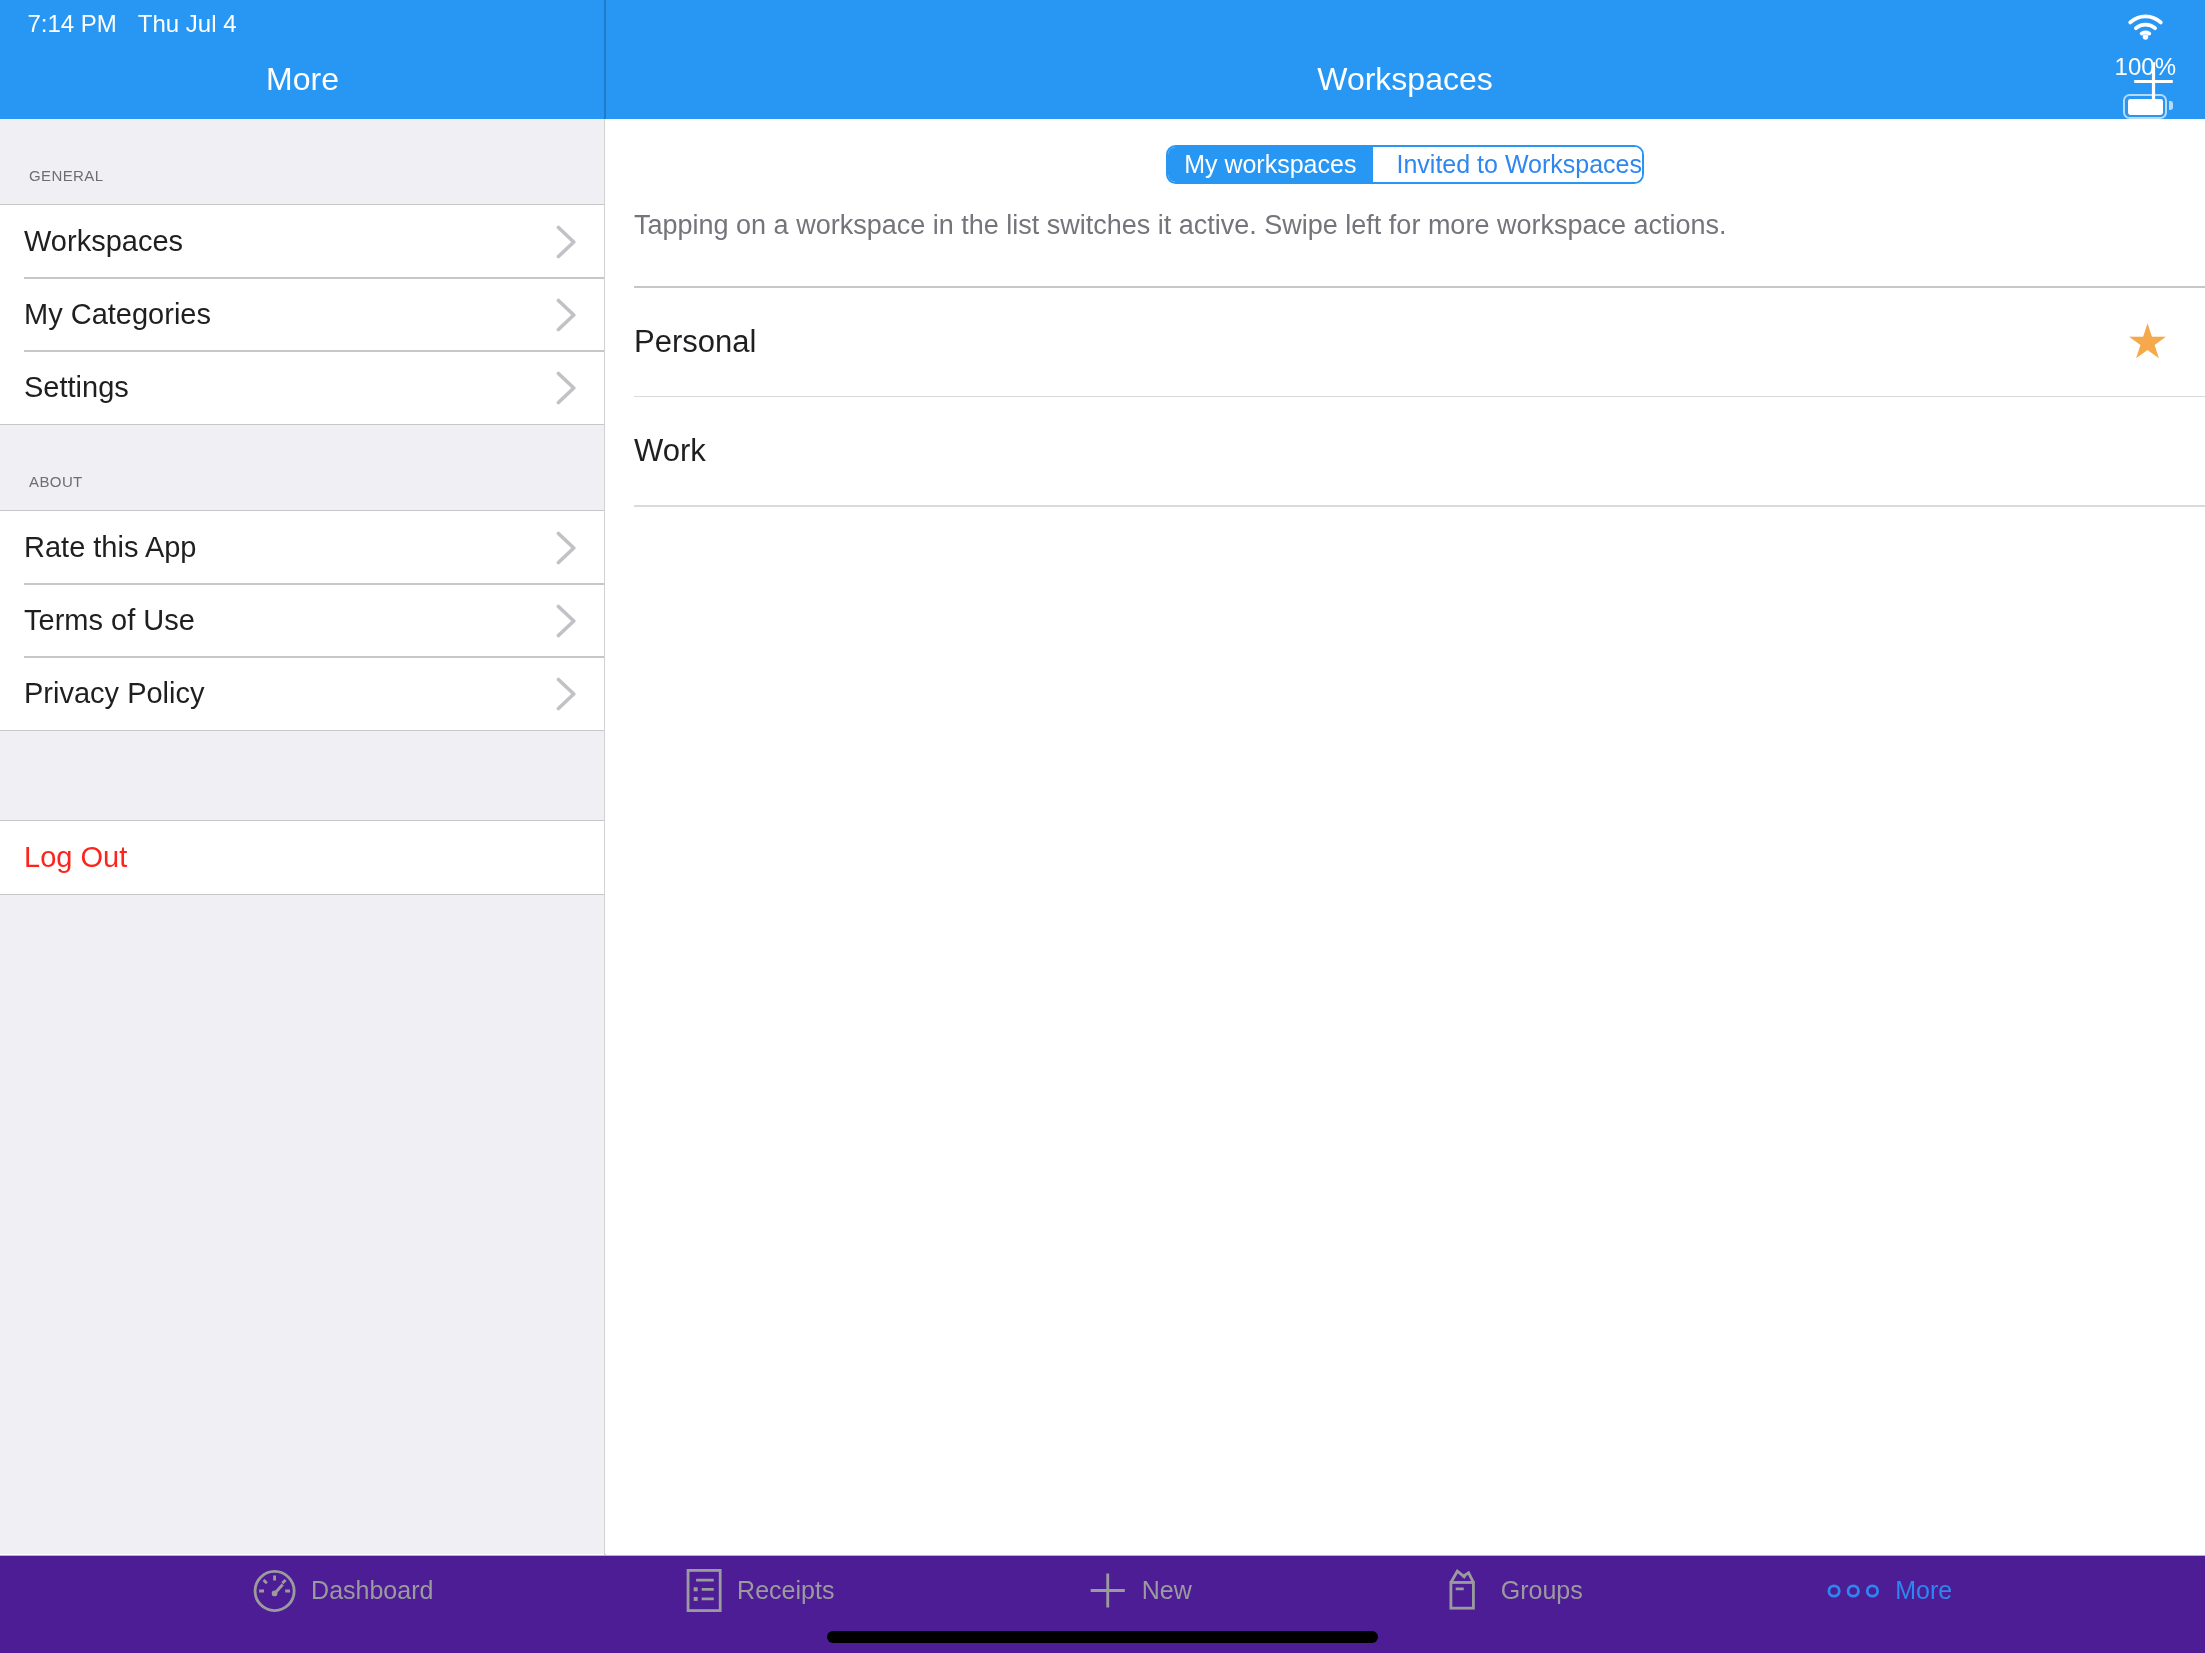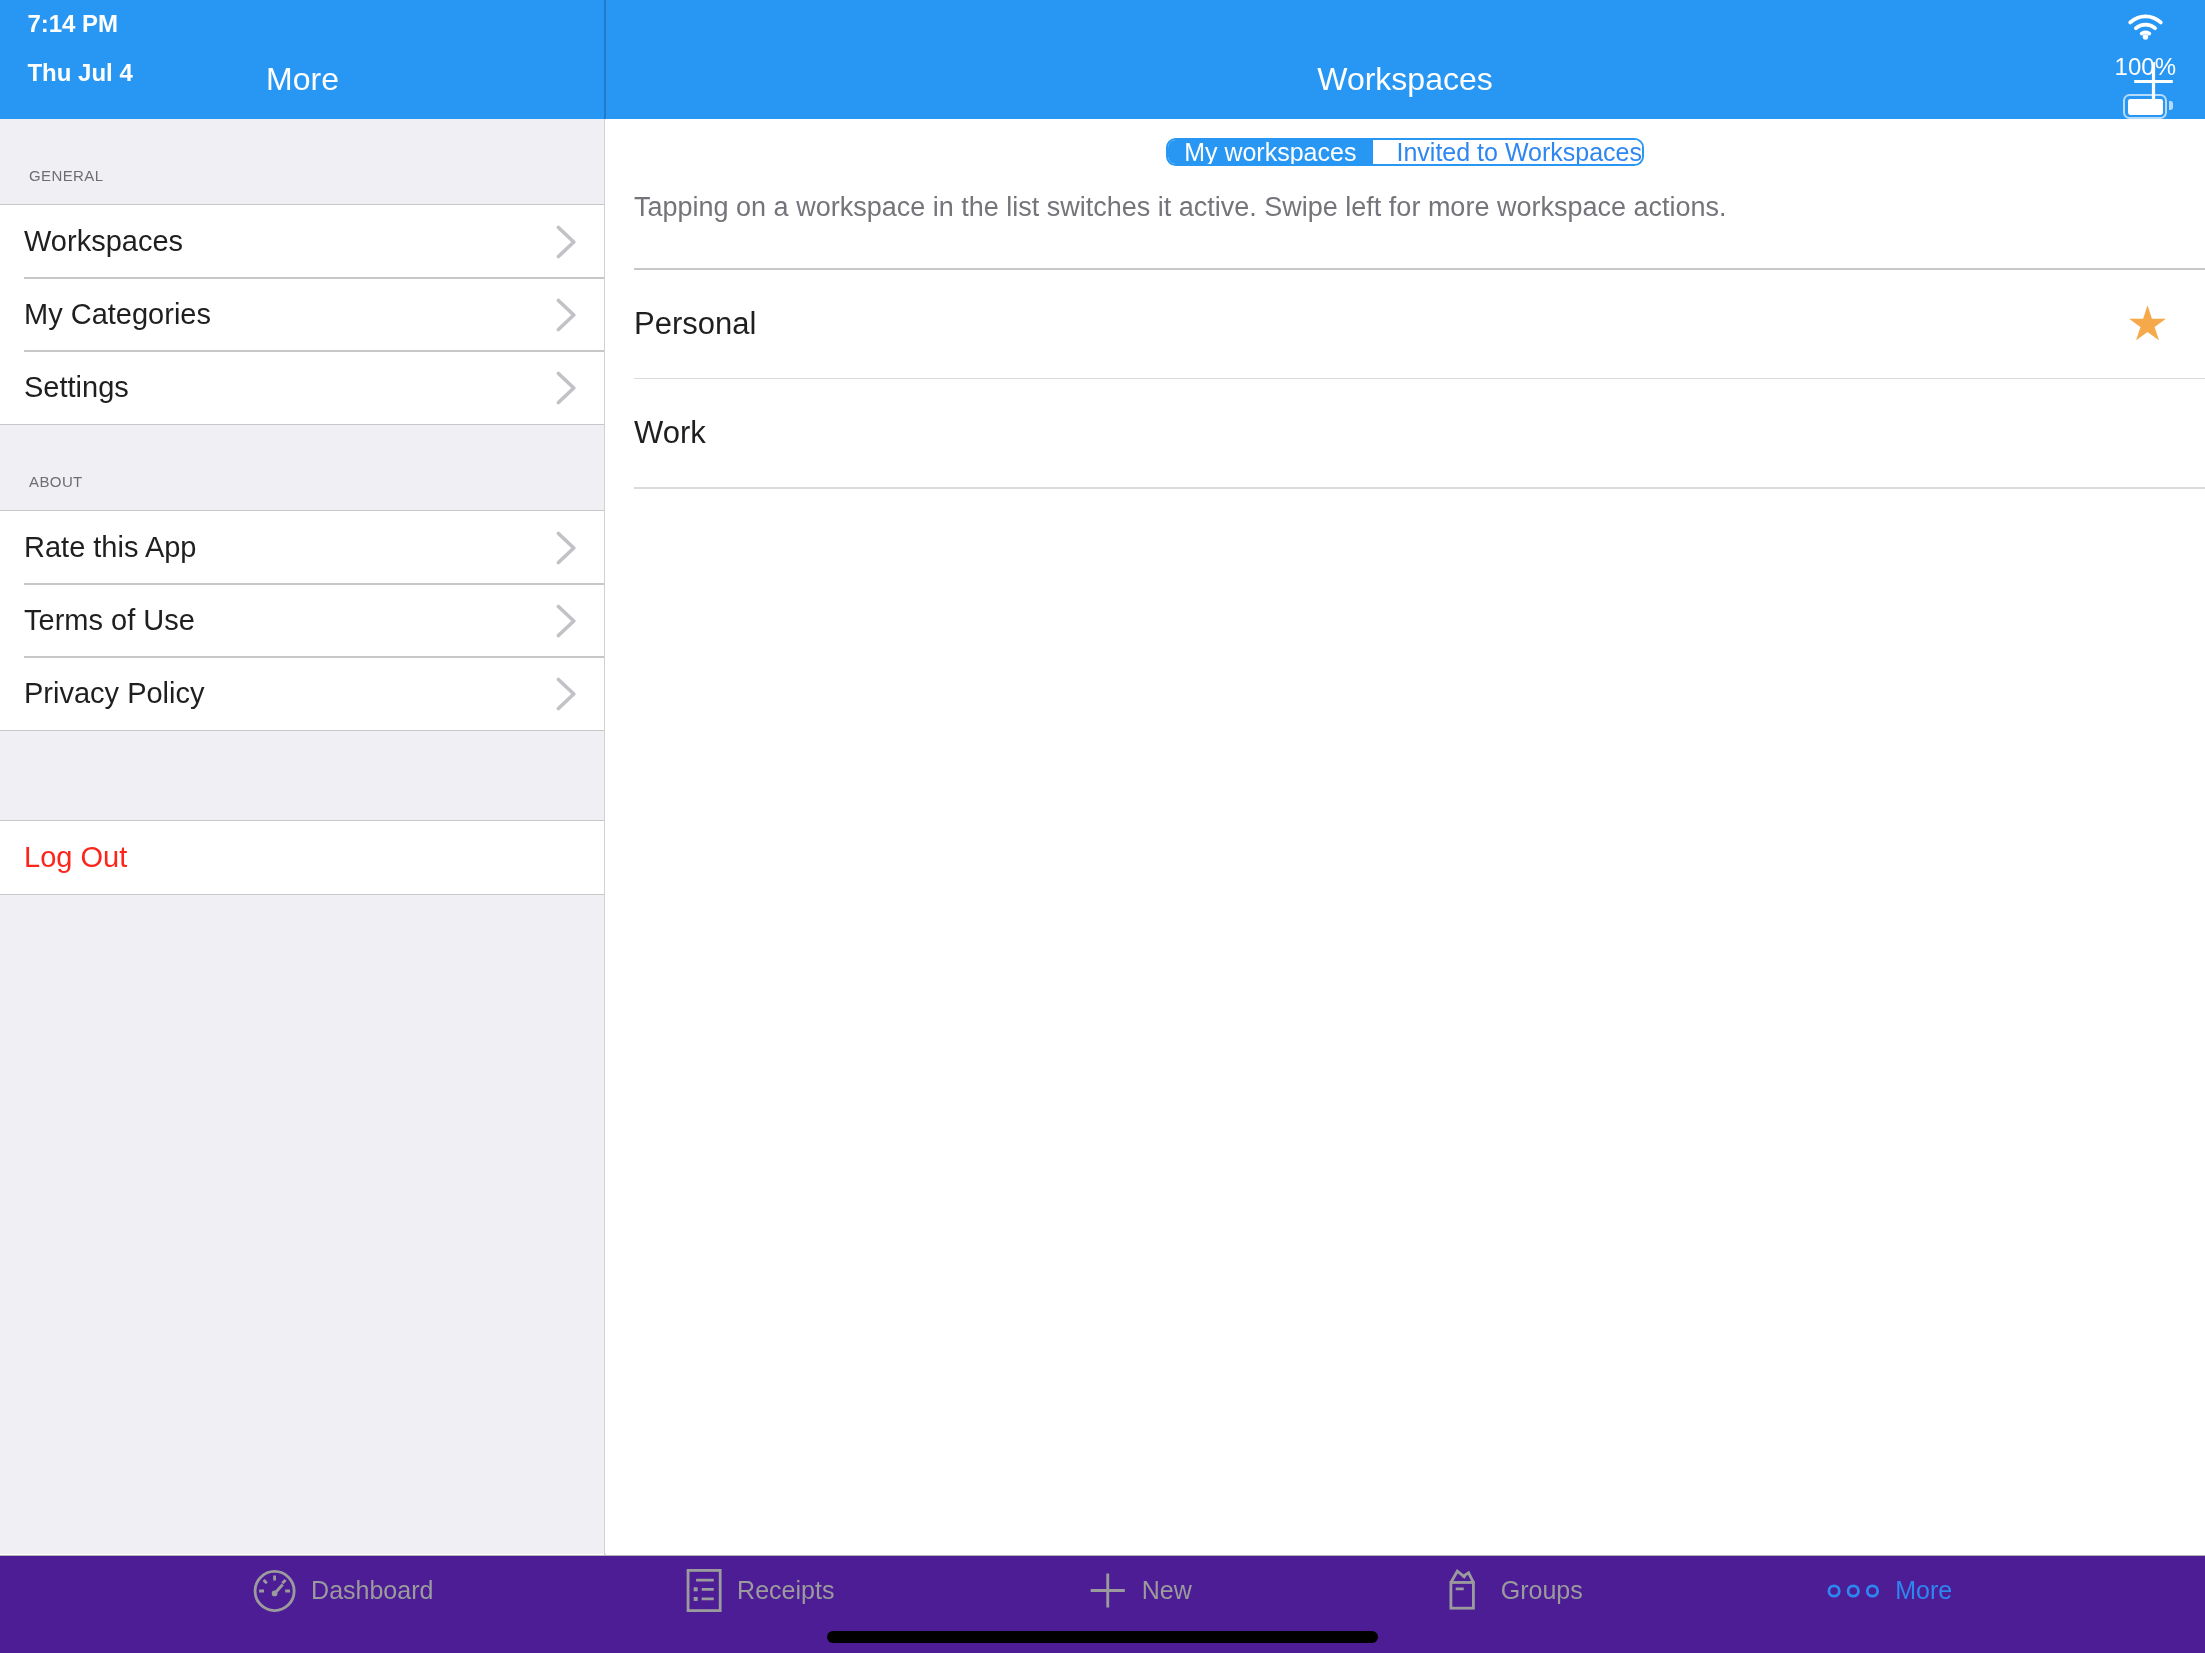--- a/index.html
+++ b/index.html
@@ -13,21 +13,21 @@
   }
   .app{position:relative;width:2205px;height:1653px;}
 
   
   .hdr{position:absolute;top:0;height:119px;background:var(--blue);}
   .hdr-left{left:0;width:605px;}
   .hdr-right{left:605px;width:1600px;}
   .nav-title{position:absolute;top:61px;left:0;right:0;text-align:center;
     color:#fff;font-size:32px;font-weight:400;line-height:36px;}
   .status-left{position:absolute;top:9.7px;left:27.4px;display:flex;gap:21px;
-    color:#fff;font-size:24px;font-weight:700;flex-direction:column;}
+    color:#fff;font-size:24px;font-weight:400;}
   .status-right{position:absolute;top:11.3px;right:29px;display:flex;align-items:center;gap:13px;
     color:#fff;font-size:24px;font-weight:400;flex-direction:column;}
   .batt{position:relative;width:40px;height:21px;border:2.4px solid rgba(255,255,255,.65);
     border-radius:6.5px;}
   .batt-fill{position:absolute;top:2.4px;left:2.4px;right:2.4px;bottom:2.4px;background:#fff;border-radius:2.4px;}
   .batt-tip{position:absolute;right:-7.3px;top:4.8px;width:4px;height:9px;
     background:rgba(255,255,255,.65);border-radius:0 2.4px 2.4px 0;}
   .add-btn{position:absolute;top:57px;right:27.4px;width:48px;height:48px;
     display:flex;align-items:center;justify-content:center;cursor:pointer;}
 
@@ -45,21 +45,21 @@
   .lrow:not(:last-child)::after{content:"";position:absolute;left:24px;right:0;bottom:-0.8px;
     height:1.6px;background:var(--sep);}
   .lrow .lbl{flex:1;font-size:29px;color:var(--text);}
   .chev{flex:none;width:21px;height:36px;}
   .chev polyline{fill:none;stroke:#C2C2C6;stroke-width:4.5;stroke-linecap:round;stroke-linejoin:round;}
   .gap-110{height:89px;}
   .logout .lbl{color:var(--red);}
 
   
   .right-panel{position:absolute;left:605px;top:119px;width:1600px;height:1435px;background:#fff;}
-  .segmented{margin:19px auto 0 auto;width:478px;height:28px;display:flex;
+  .segmented{margin:26px auto 0 auto;width:478px;height:39px;display:flex;
     border:2.4px solid var(--blue);border-radius:9.7px;overflow:hidden;box-sizing:border-box;gap:24px;}
   .seg{flex:1;display:flex;align-items:center;justify-content:center;white-space:nowrap;
     font-size:25px;color:var(--accent);background:#fff;cursor:pointer;}
   .seg.selected{background:var(--blue);color:#fff;}
   .hint{height:60px;padding:26px 32px 16px 29px;font-size:27px;color:var(--hint);}
   .sep{height:1.6px;background:var(--sep);margin-left:29px;}
   .sep-light{background:#DADADC;}
   .ws-row{height:108px;display:flex;align-items:center;
     padding:0 36px 0 29px;cursor:pointer;}
   .ws-row .name{flex:1;font-size:31px;color:var(--text);}

